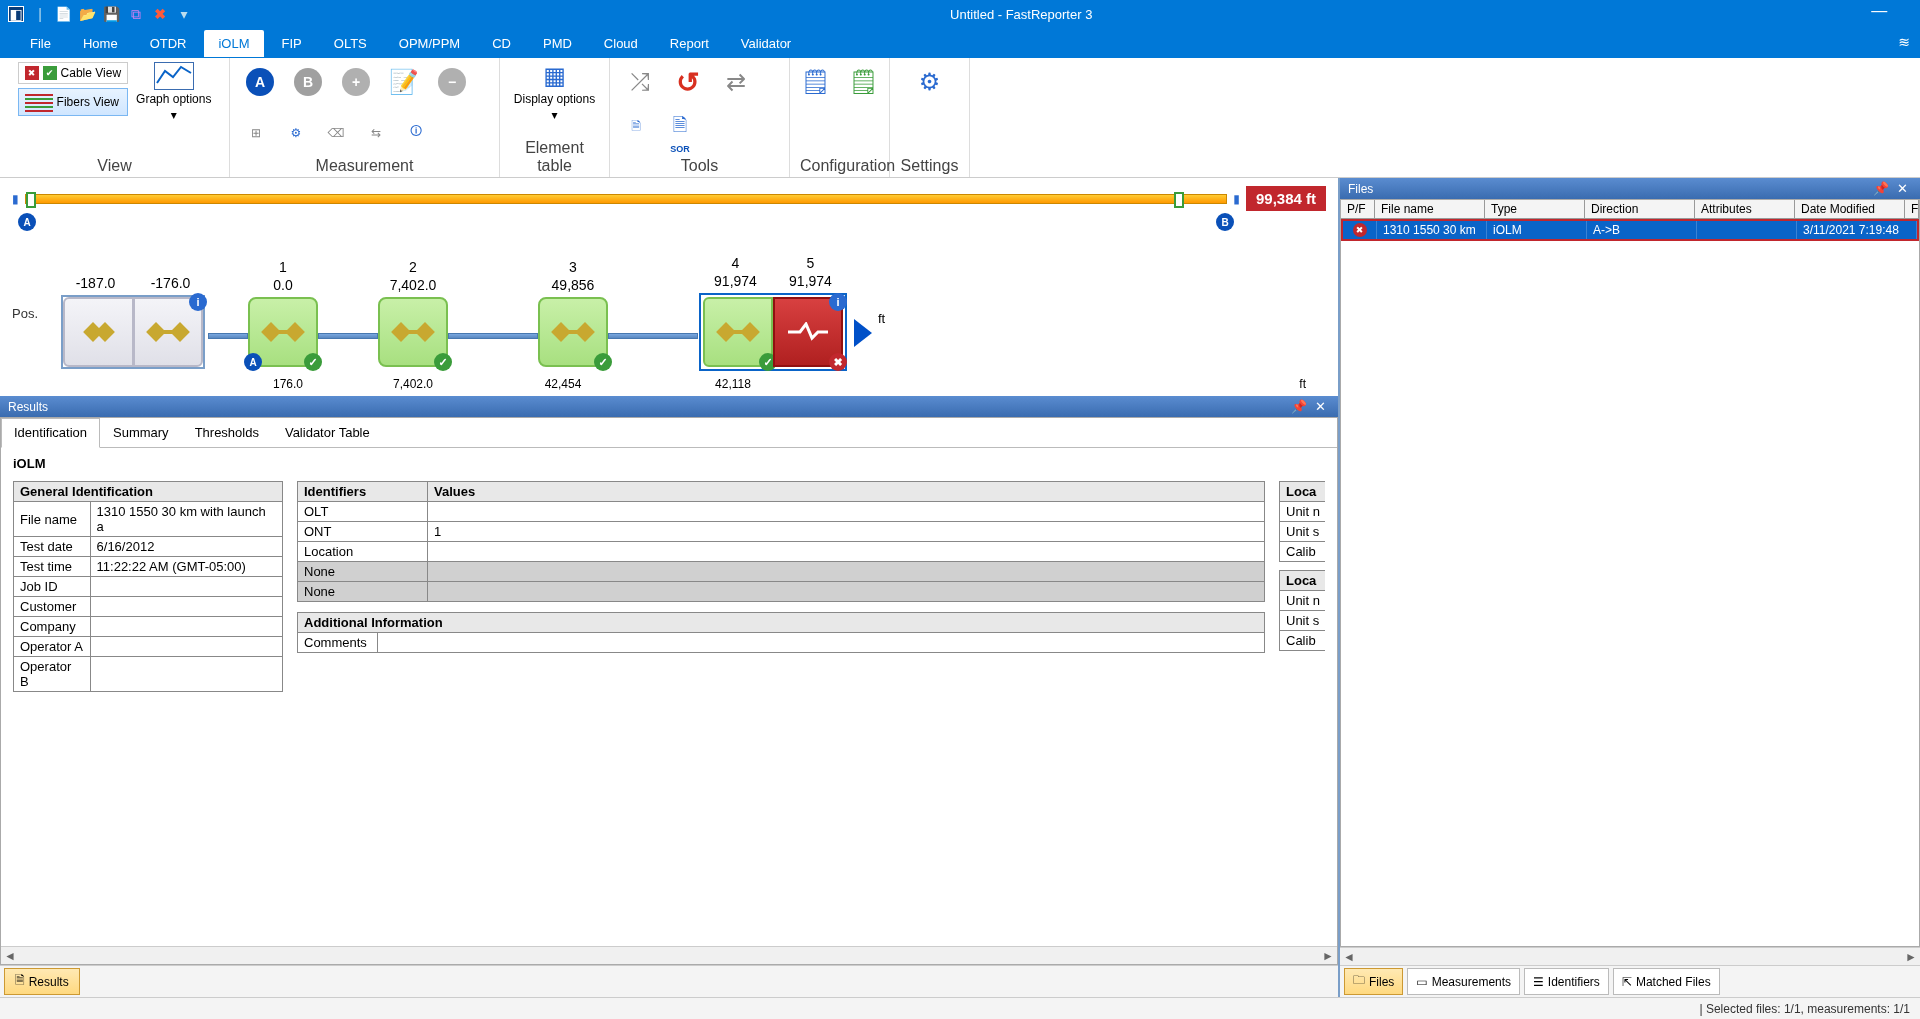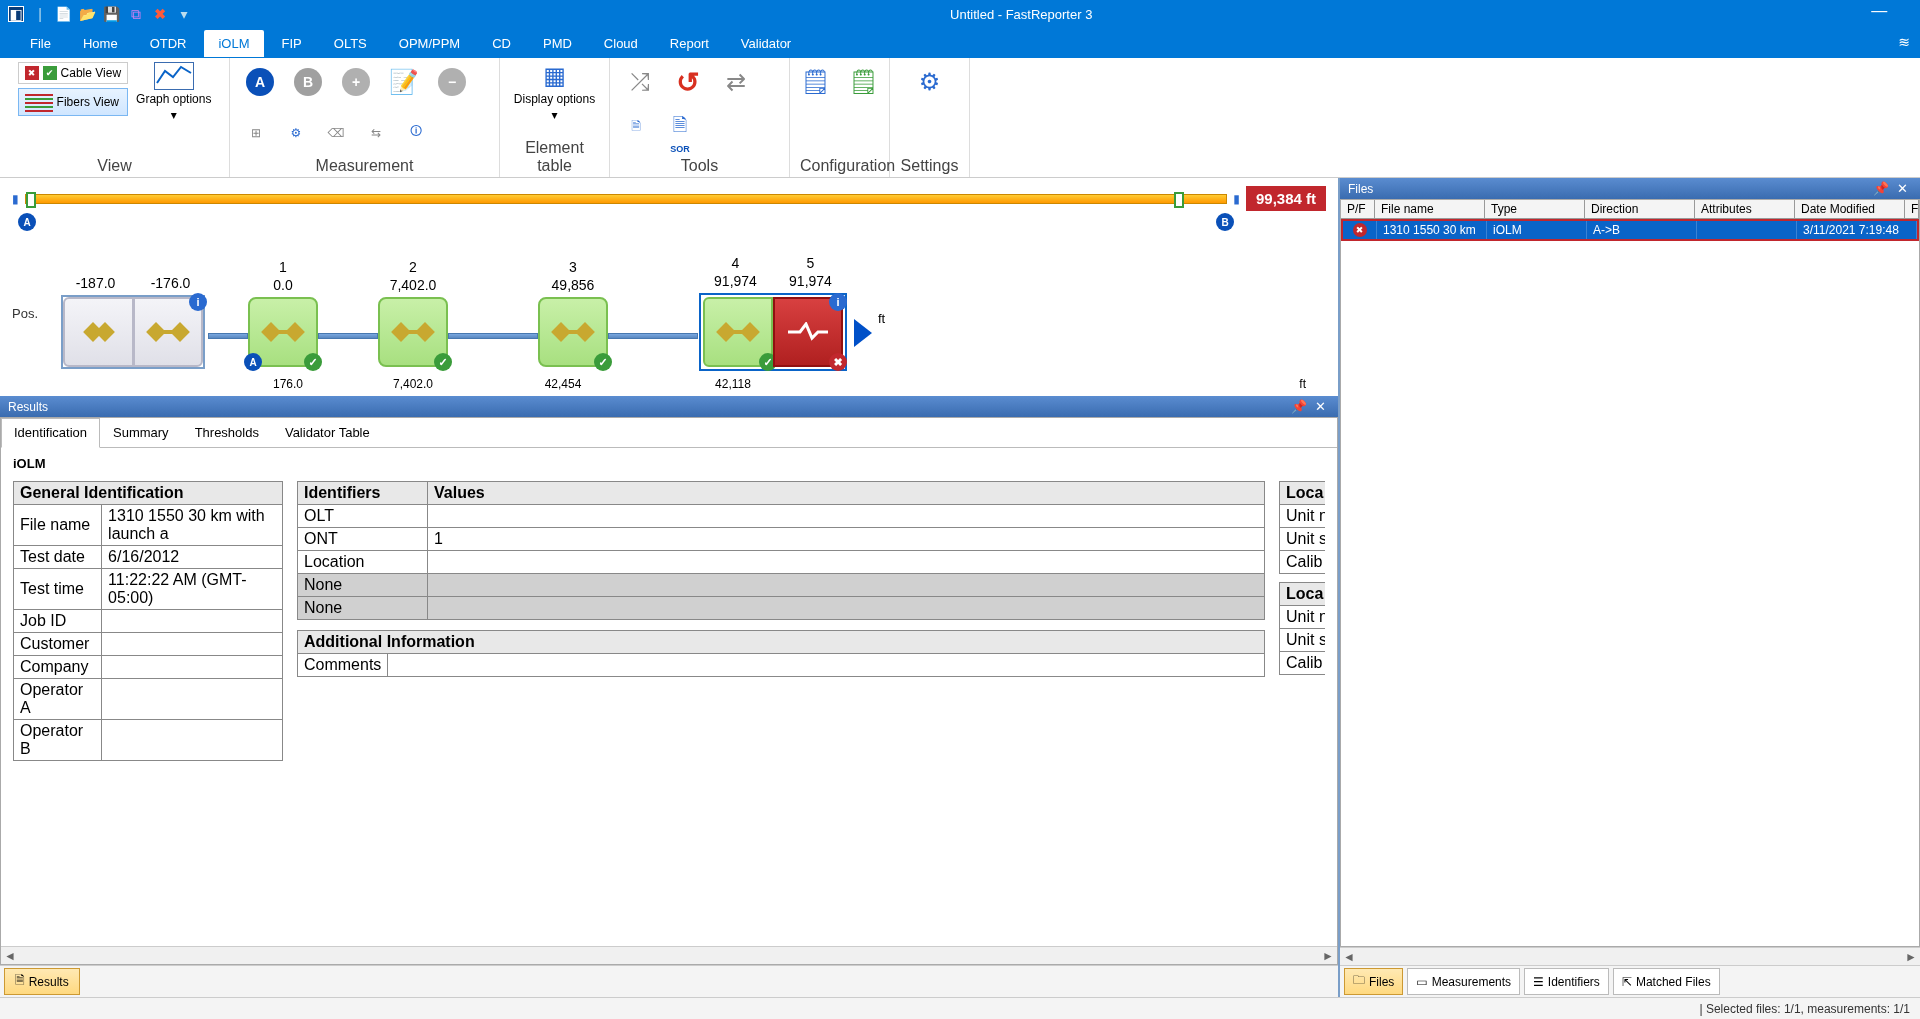--- a/index.html
+++ b/index.html
@@ -69,21 +69,21 @@
 
 
 .results-body { flex: 1; background: #fff; display: flex; flex-direction: column; min-height: 0; border: 1px solid #aaa; }
 .res-tabs { display: flex; background: #fff; border-bottom: 1px solid #bbb; }
 .res-tab { padding: 6px 12px; border: 1px solid transparent; cursor: pointer; font-size: 13px; }
 .res-tab.active { background: #fff; border: 1px solid #bbb; border-bottom: 1px solid #fff; margin-bottom: -1px; }
 .res-content { flex: 1; overflow: auto; padding: 8px 12px; position: relative; }
 .iolm-title { font-weight: bold; font-size: 13px; margin-bottom: 10px; }
 .grid-row { display: flex; gap: 14px; }
 .tbl { border-collapse: collapse; }
-.tbl th, .tbl td { border: 1px solid #888; padding: 2px 6px; font-size: 16px; text-align: left; background: #fff; }
+.tbl th, .tbl td { border: 1px solid #888; padding: 2px 6px; font-size: 13px; text-align: left; background: #fff; }
 .tbl th { background: #e8e8e8; font-weight: bold; }
 .tbl .disabled td { background: #d0d0d0; }
 .loc-col { width: 46px; overflow: hidden; }
 .hscroll { height: 18px; background: #f0f0f0; border-top: 1px solid #ccc; display:flex; align-items:center; }
 .hscroll .arrow { width: 18px; text-align: center; color: #666; cursor: pointer; }
 .hscroll .track { flex: 1; }
 
 
 .bottom-tabs-left { display: flex; padding: 2px 4px; background: #f4f4f4; border-top: 1px solid #ccc; }
 .btab { border: 1px solid #cc9933; background: linear-gradient(#ffe9b3,#ffd980); padding: 2px 10px; display: flex; align-items: center; gap: 4px; font-size: 12px; cursor: pointer; }

